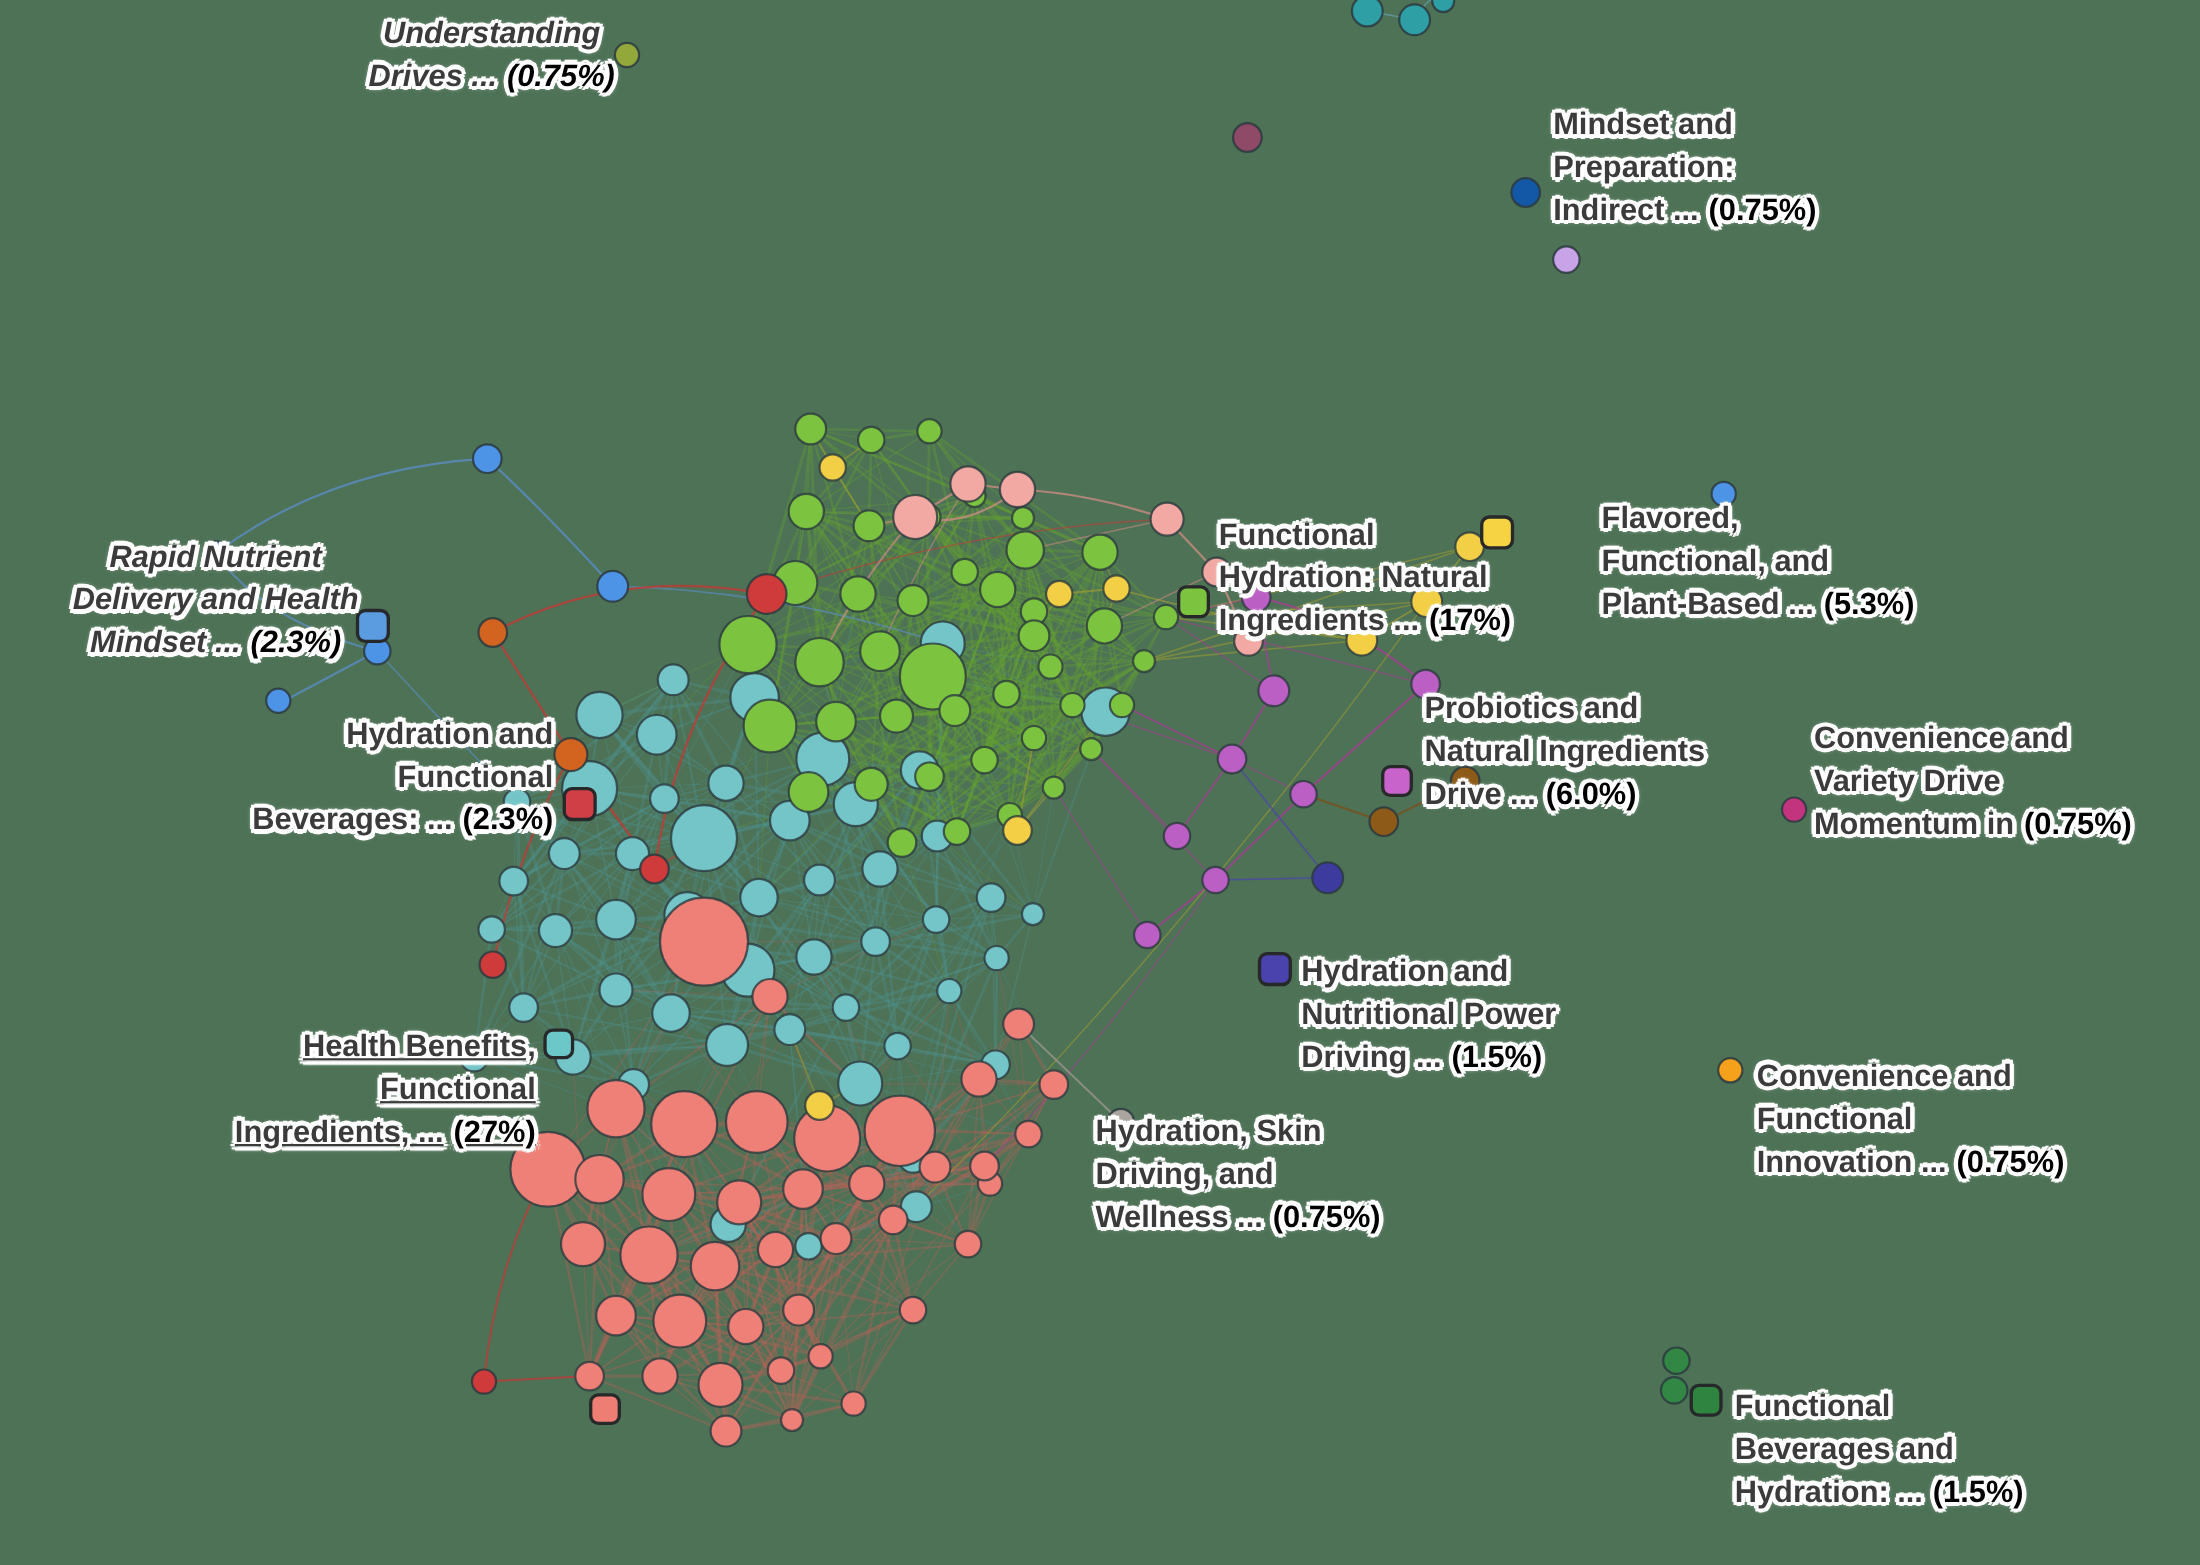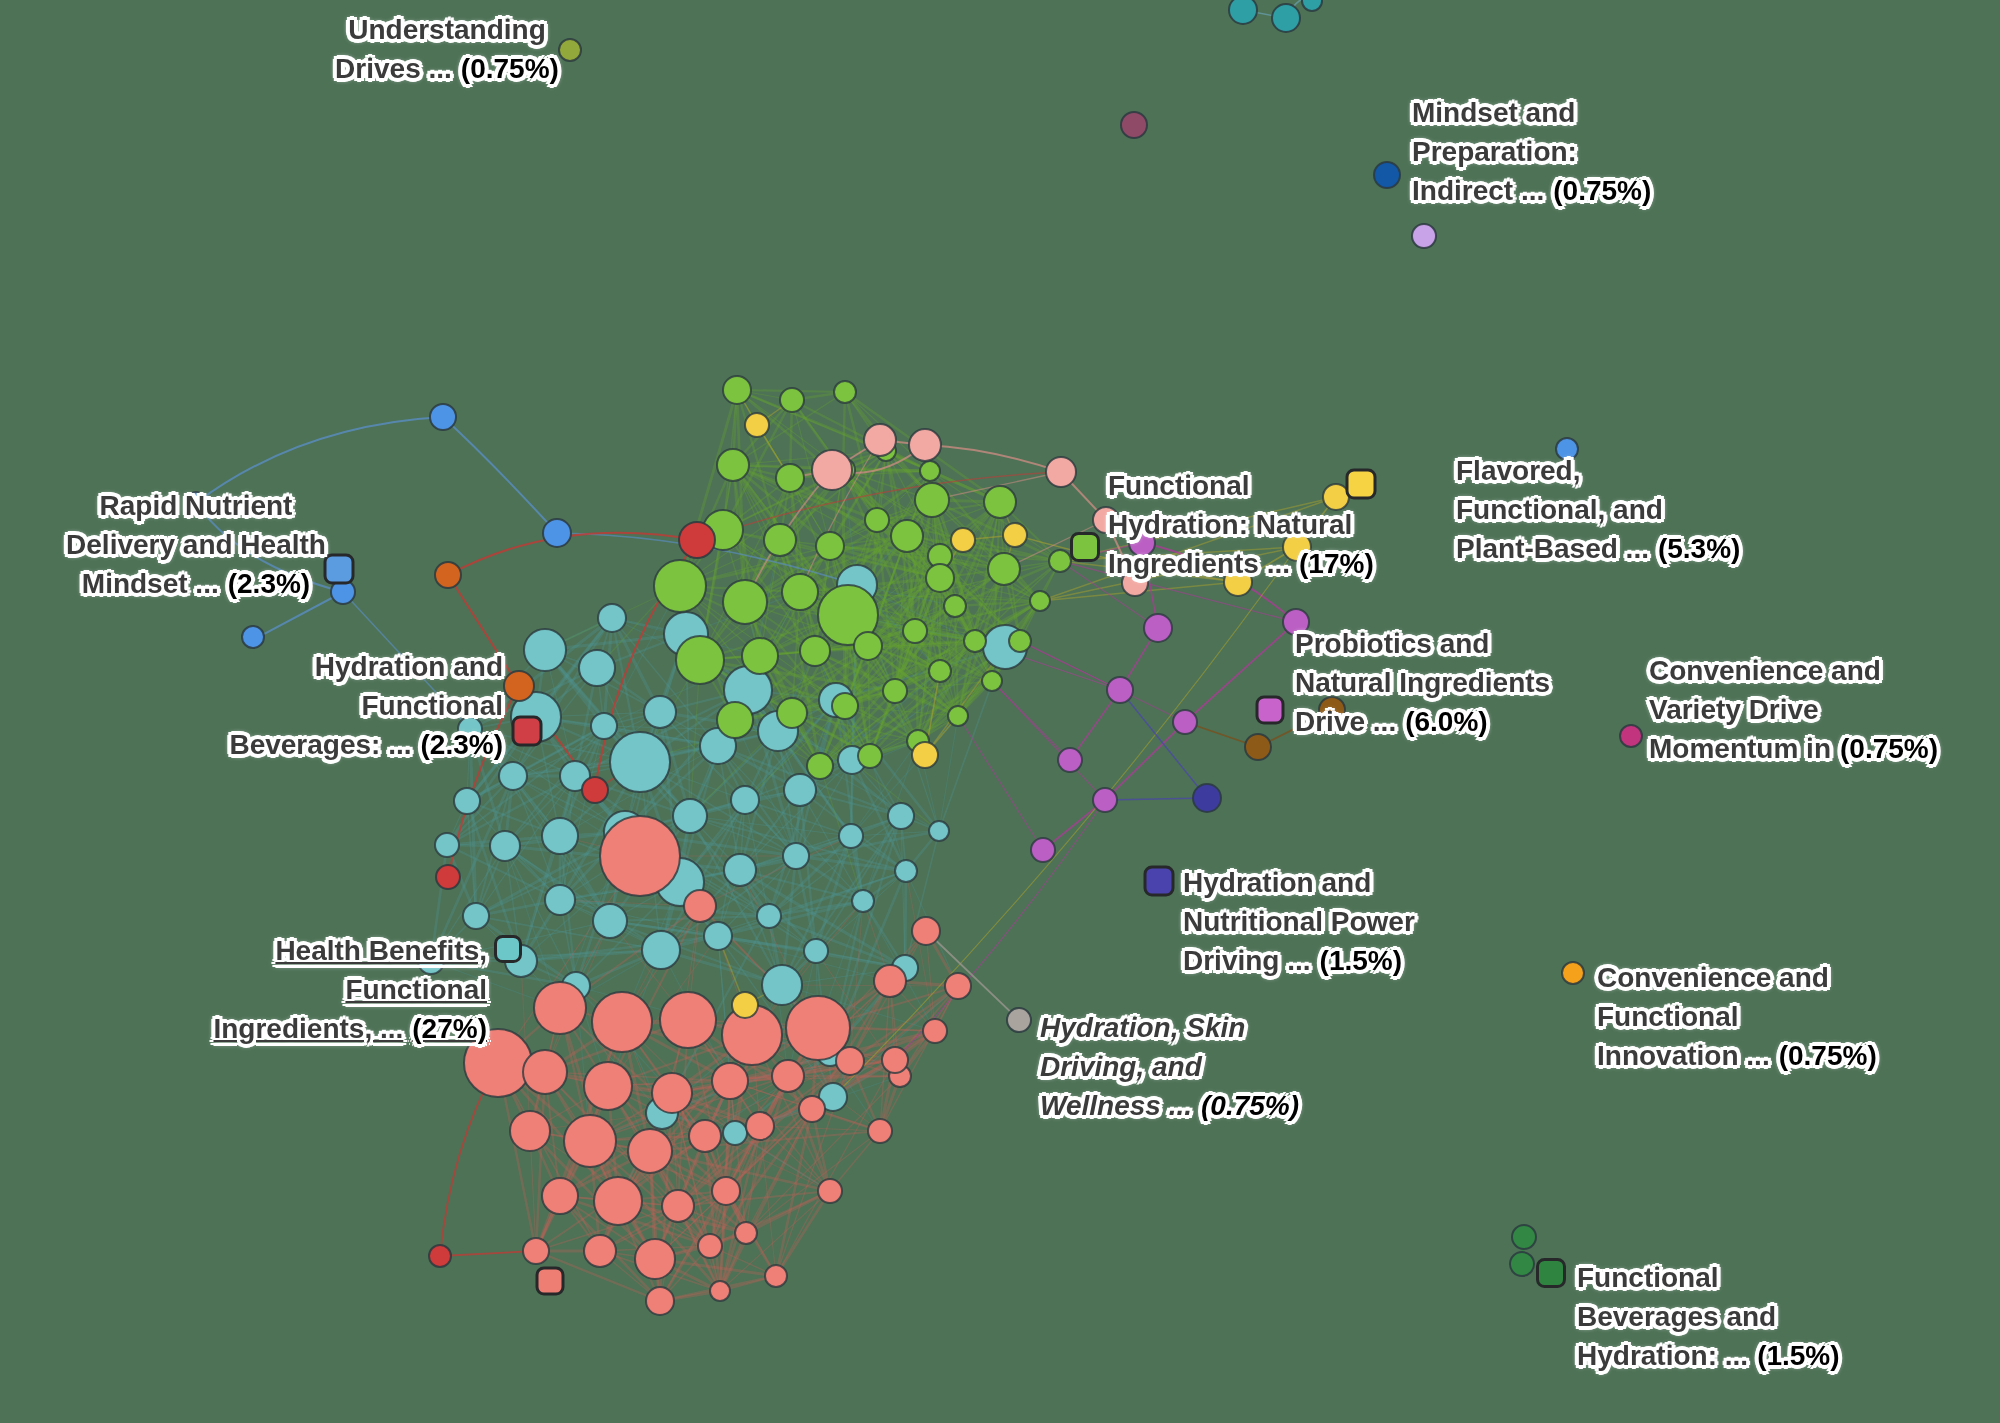--- a/index.html
+++ b/index.html
@@ -5,21 +5,21 @@
   html,body{margin:0;padding:0;background:#4d7256;}
   .stage{position:relative;width:2000px;height:1423px;overflow:hidden;background:#4d7256;
          font-family:"Liberation Sans","DejaVu Sans",sans-serif;}
   svg#graph{position:absolute;left:0;top:0;}
   #labels{position:absolute;left:0;top:0;width:100%;height:100%;pointer-events:none;}
   .lbl{position:absolute;font:700 28px/39px "Liberation Sans","DejaVu Sans",sans-serif;
        color:#3b3b3b;white-space:nowrap;
        text-shadow:-3px -3px 0 #fff,3px -3px 0 #fff,-3px 3px 0 #fff,3px 3px 0 #fff,
                    -4px 0 0 #fff,4px 0 0 #fff,0 -4px 0 #fff,0 4px 0 #fff,
                    -2px 0 0 #fff,2px 0 0 #fff,0 0 6px #fff,0 0 6px #fff;}
-  .lbl.center{transform:translateX(-50%);text-align:center;}
+  .lbl.center{transform:translateX(-50%);text-align:center;font-style:italic;}
   .lbl.right{transform:translateX(-100%);text-align:right;}
   .lbl .pct{color:#000000;margin-left:9px;}
 </style>
 </head>
 <body>
 
 <div class="stage">
   <svg id="graph" width="2000" height="1423" viewBox="0 0 2000 1423">
       <g>
         <path d="M545 650L612 618" stroke="#4d9496" stroke-width="2" fill="none" opacity="0.32"></path>
@@ -1512,21 +1512,21 @@
       <div class="lbl left" style="left: 1183px; top: 863px;">
         <div><span>Hydration and</span></div>
         <div><span>Nutritional Power</span></div>
         <div><span>Driving ...</span><span class="pct">(1.5%)</span></div>
       </div>
       <div class="lbl right" style="left: 487px; top: 931px; text-decoration: underline;">
         <div><span>Health Benefits,</span></div>
         <div><span>Functional</span></div>
         <div><span>Ingredients, ...</span><span class="pct">(27%)</span></div>
       </div>
-      <div class="lbl left" style="left: 1040px; top: 1008px; font-style: italic;">
+      <div class="lbl left" style="left: 996px; top: 1008px;">
         <div><span>Hydration, Skin</span></div>
         <div><span>Driving, and</span></div>
         <div><span>Wellness ...</span><span class="pct">(0.75%)</span></div>
       </div>
       <div class="lbl left" style="left: 1597px; top: 958px;">
         <div><span>Convenience and</span></div>
         <div><span>Functional</span></div>
         <div><span>Innovation ...</span><span class="pct">(0.75%)</span></div>
       </div>
       <div class="lbl left" style="left: 1577px; top: 1258px;">

